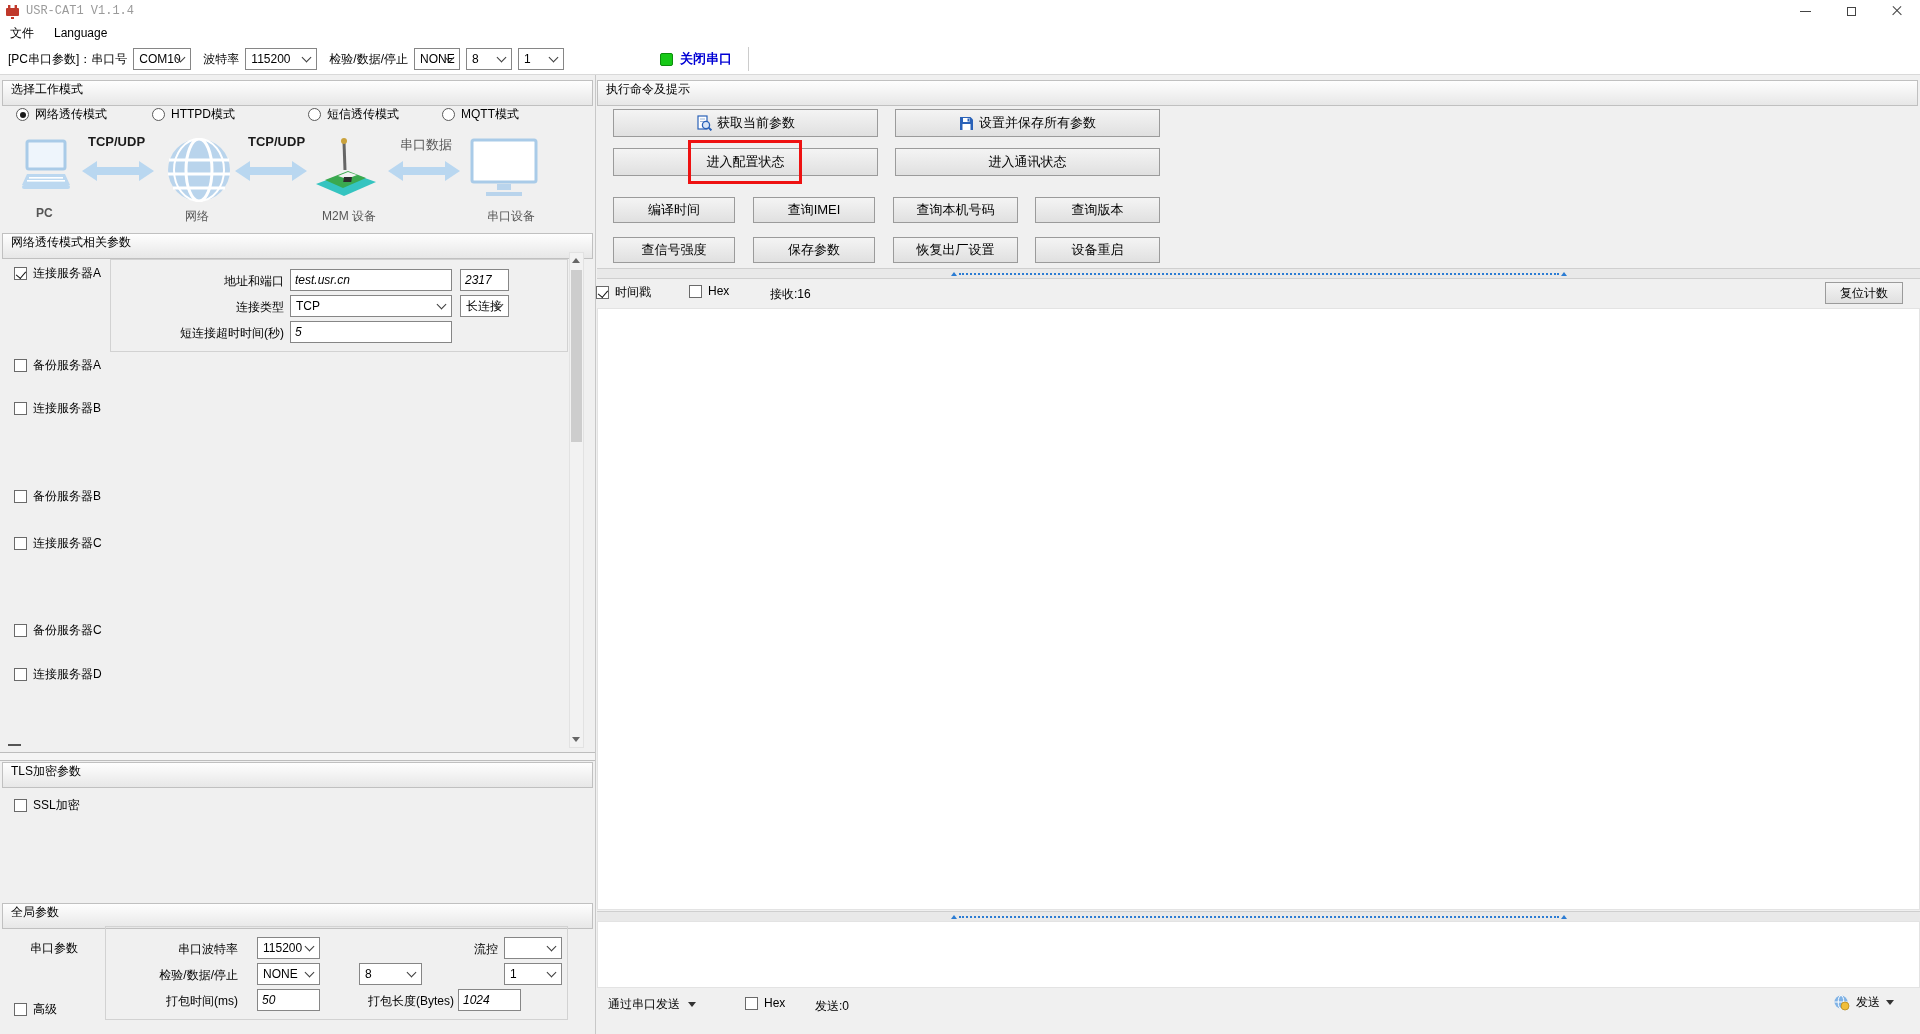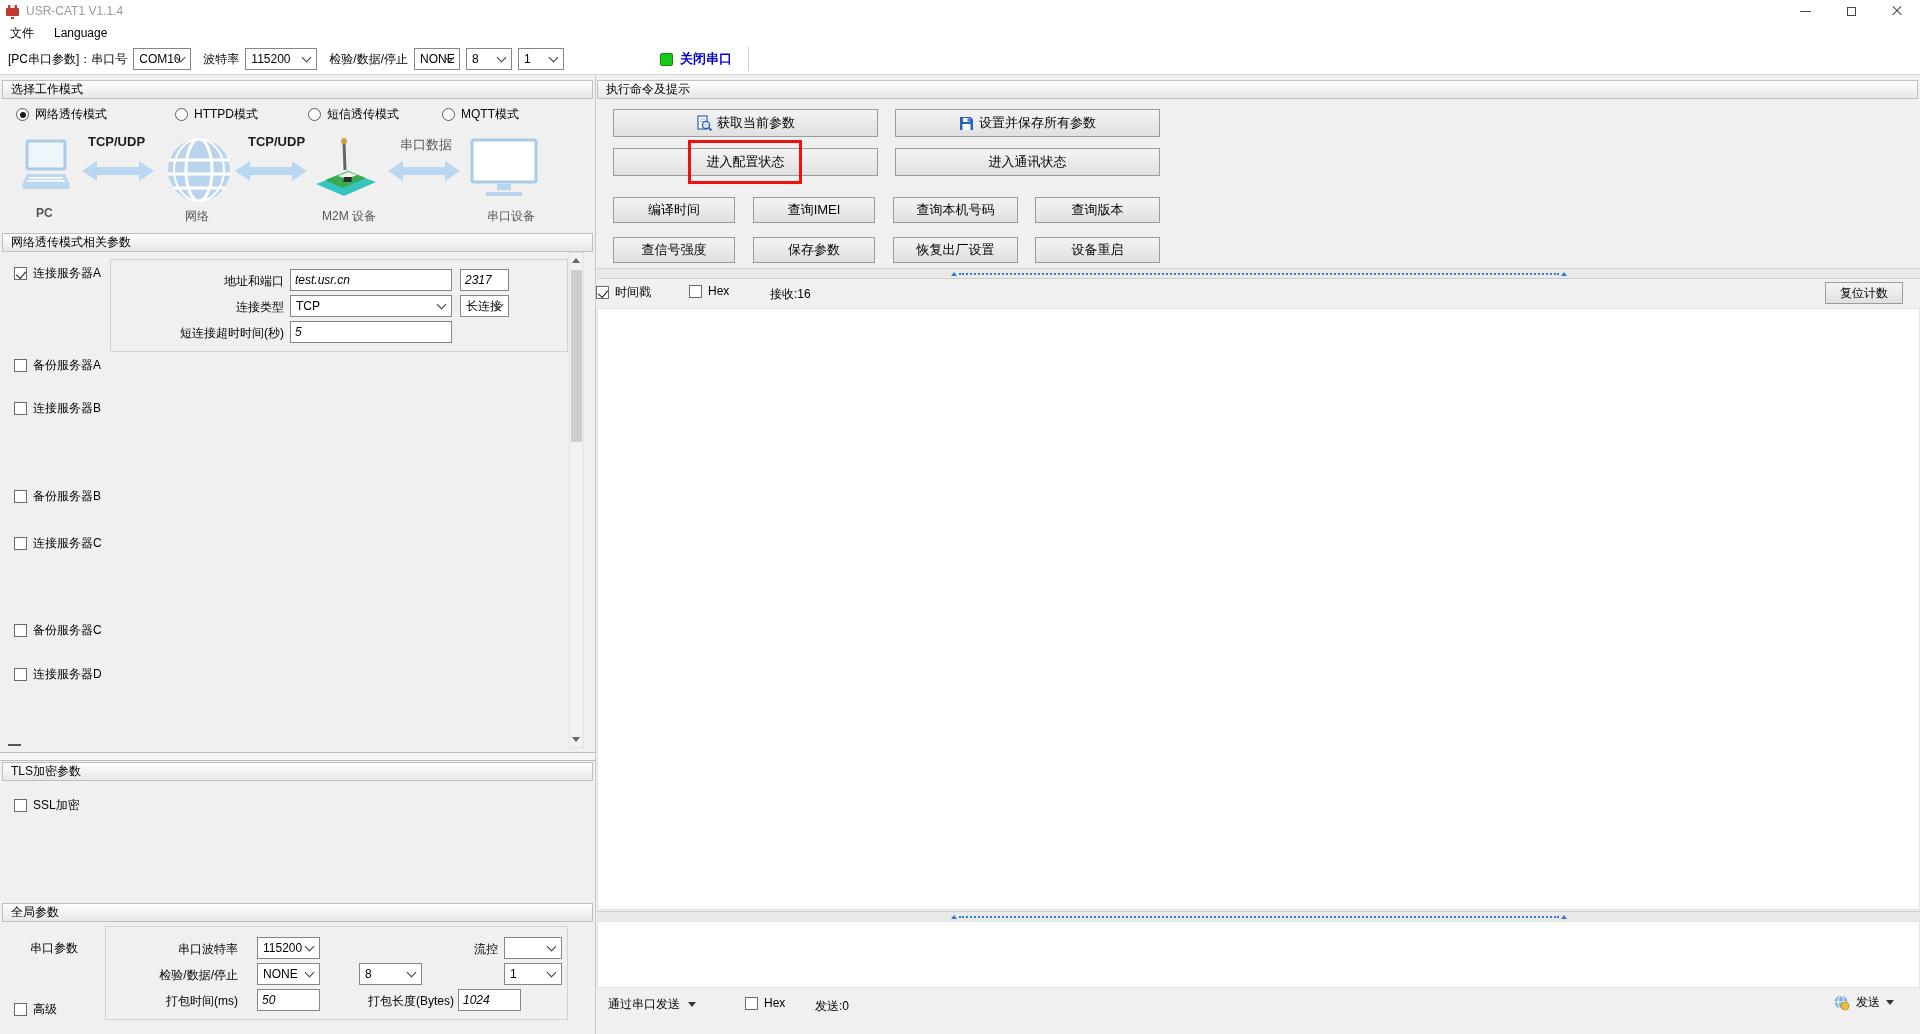--- a/index.html
+++ b/index.html
@@ -1,20 +1,20 @@
 <!DOCTYPE html>
 <html><head>
 <meta charset="utf-8">
 <style>
   html,body{margin:0;padding:0;background:#d8d8d8;}
   #app{position:relative;width:1920px;height:1034px;background:#f0f0f0;overflow:hidden;
        font-family:"Liberation Sans","DejaVu Sans",sans-serif;font-size:12px;color:#000;}
   
   .titlebar{position:absolute;left:0;top:0;width:1920px;height:22px;background:#fff;display:flex;align-items:center;}
-  .app-title{color:#9a9a9a;font-size:12px;margin-left:6px;}
+  .app-title{color:#9a9a9a;font-size:12px;margin-left:6px;font-family:Liberation Mono, monospace;}
   .win-controls{position:absolute;right:0;top:0;height:22px;display:flex;}
   .win-btn{width:46px;height:22px;display:flex;align-items:center;justify-content:center;position:relative;}
   .min-glyph{width:11px;height:1px;background:#444;}
   .max-glyph{width:9px;height:9px;border:1px solid #444;box-sizing:border-box;}
   .close-glyph{position:relative;width:12px;height:12px;}
   .close-glyph::before,.close-glyph::after{content:"";position:absolute;left:0;top:5px;width:12px;height:1.4px;background:#444;}
   .close-glyph::before{transform:rotate(45deg);}  .close-glyph::after{transform:rotate(-45deg);}
   .menubar{position:absolute;left:0;top:22px;width:1920px;height:22px;background:#fff;display:flex;align-items:center;}
   .menu-item{padding:0 10px;height:22px;display:flex;align-items:center;}
   .toolbar{position:absolute;left:0;top:44px;width:1920px;height:31px;background:#fff;display:flex;align-items:center;gap:6px;padding-left:8px;box-sizing:border-box;border-bottom:1px solid #d9d9d9;}
@@ -23,21 +23,21 @@
   .sel,.inp{background:#fff;border:1px solid #868686;height:22px;box-sizing:border-box;font-size:12px;
             display:flex;align-items:center;padding:0 16px 0 5px;overflow:hidden;white-space:nowrap;position:relative;}
   .inp{padding:0 4px;font-style:italic;}
   .chev{position:absolute;right:6px;top:50%;margin-top:-5px;width:6px;height:6px;
         border-right:1.4px solid #3c3c3c;border-bottom:1.4px solid #3c3c3c;transform:rotate(45deg);}
   .cb{width:13px;height:13px;background:#fff;border:1px solid #6a6a6a;box-sizing:border-box;position:relative;flex:none;}
   .cb[data-checked="true"]::after{content:"";position:absolute;left:2.5px;top:0.5px;width:4.5px;height:8px;
         border-right:1.7px solid #111;border-bottom:1.7px solid #111;transform:rotate(40deg);}
   .radio{width:13px;height:13px;background:#fff;border:1px solid #5a5a5a;border-radius:50%;box-sizing:border-box;position:relative;flex:none;}
   .selected .radio::after{content:"";position:absolute;left:2.5px;top:2.5px;width:6px;height:6px;border-radius:50%;background:#1b1b1b;}
-  .hdr{position:absolute;height:19px;background:linear-gradient(#fefefe,#e7e7e7);border:1px solid #c0c0c0;
+  .hdr{position:absolute;height:26px;background:linear-gradient(#fefefe,#e7e7e7);border:1px solid #c0c0c0;
        box-sizing:border-box;line-height:17px;padding-left:8px;}
   .btn{position:absolute;background:linear-gradient(#f4f4f4,#e0e0e0);border:1px solid #9b9b9b;box-sizing:border-box;
        display:flex;align-items:center;justify-content:center;gap:5px;font-size:13px;}
   .lbl{position:absolute;white-space:nowrap;}
   .rlbl{text-align:right;}
   .cbrow{position:absolute;display:flex;align-items:center;gap:6px;}
   .caret{width:0;height:0;border-left:4px solid transparent;border-right:4px solid transparent;border-top:5px solid #333;}
   
   .groupbox{position:absolute;border:1px solid #d2d2d2;box-sizing:border-box;}
   .diag-lbl{position:absolute;color:#555;font-size:12px;white-space:nowrap;}
@@ -48,21 +48,21 @@
   .tri-up-g{width:0;height:0;border-left:4px solid transparent;border-right:4px solid transparent;border-bottom:5px solid #666;position:absolute;left:2px;top:5px;}
   .tri-dn-g{width:0;height:0;border-left:4px solid transparent;border-right:4px solid transparent;border-top:5px solid #666;position:absolute;left:2px;bottom:5px;}
   .hsplit-left{position:absolute;left:0;top:752px;width:595px;height:7px;border-top:1px solid #bdbdbd;border-bottom:1px solid #bdbdbd;background:#f5f5f5;}
   .dash{position:absolute;left:8px;top:744px;width:13px;height:2px;background:#555;}
   
   .srv-item{position:absolute;left:14px;display:flex;align-items:center;gap:6px;}
   .srv-item:nth-of-type(1){top:357px;} .srv-item:nth-of-type(2){top:400px;}
   .srv-item:nth-of-type(3){top:488px;} .srv-item:nth-of-type(4){top:535px;}
   .srv-item:nth-of-type(5){top:622px;} .srv-item:nth-of-type(6){top:666px;}
   .wm-opt{position:absolute;top:0;display:flex;align-items:center;gap:6px;}
-  .wm-opt:nth-of-type(1){left:16px;} .wm-opt:nth-of-type(2){left:175px;align-items:center;}
+  .wm-opt:nth-of-type(1){left:16px;} .wm-opt:nth-of-type(2){left:152px;align-items:center;}
   .wm-opt:nth-of-type(3){left:308px;} .wm-opt:nth-of-type(4){left:442px;}
   
   .vdivider{position:absolute;left:595px;top:75px;width:1px;height:959px;background:#c8c8c8;}
   .sbtn{position:absolute;top:0;height:26px;background:linear-gradient(#f4f4f4,#e0e0e0);border:1px solid #9b9b9b;
         box-sizing:border-box;display:flex;align-items:center;justify-content:center;font-size:13px;}
   .cmd-row{position:absolute;left:597px;width:1323px;height:26px;}
   .cmd-row .sbtn:nth-of-type(1){left:16px;width:122px;}
   .cmd-row .sbtn:nth-of-type(2){left:156px;width:122px;}
   .cmd-row .sbtn:nth-of-type(3){left:296px;width:125px;}
   .cmd-row .sbtn:nth-of-type(4){left:438px;width:125px;}

